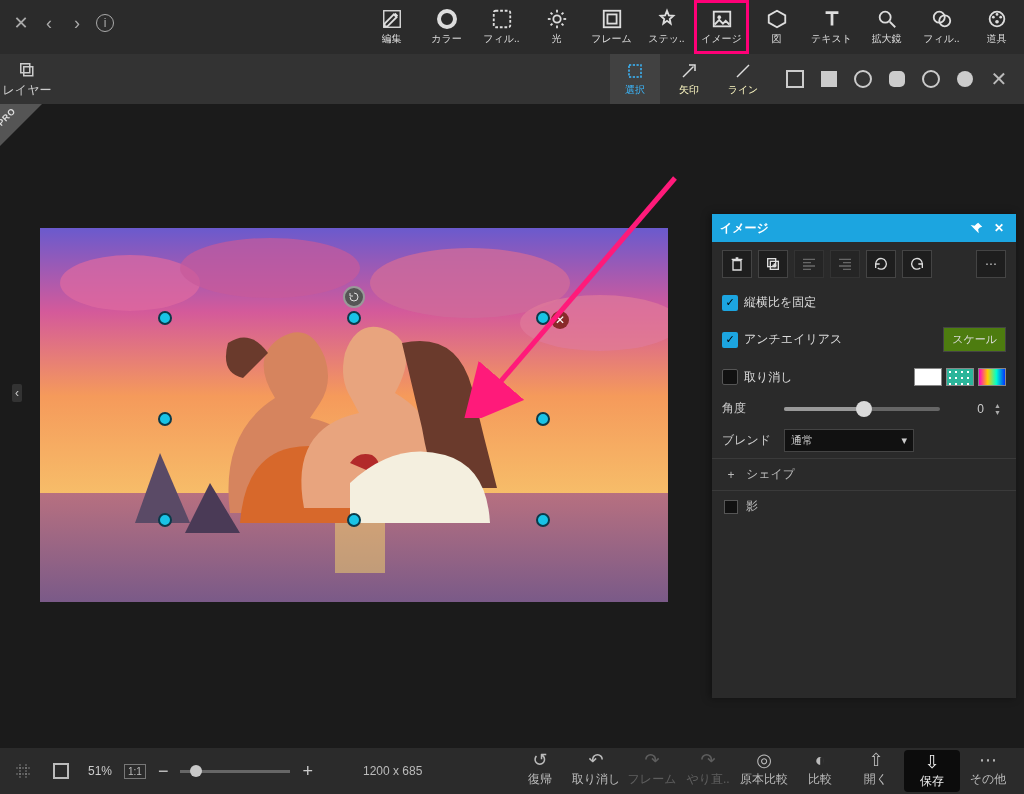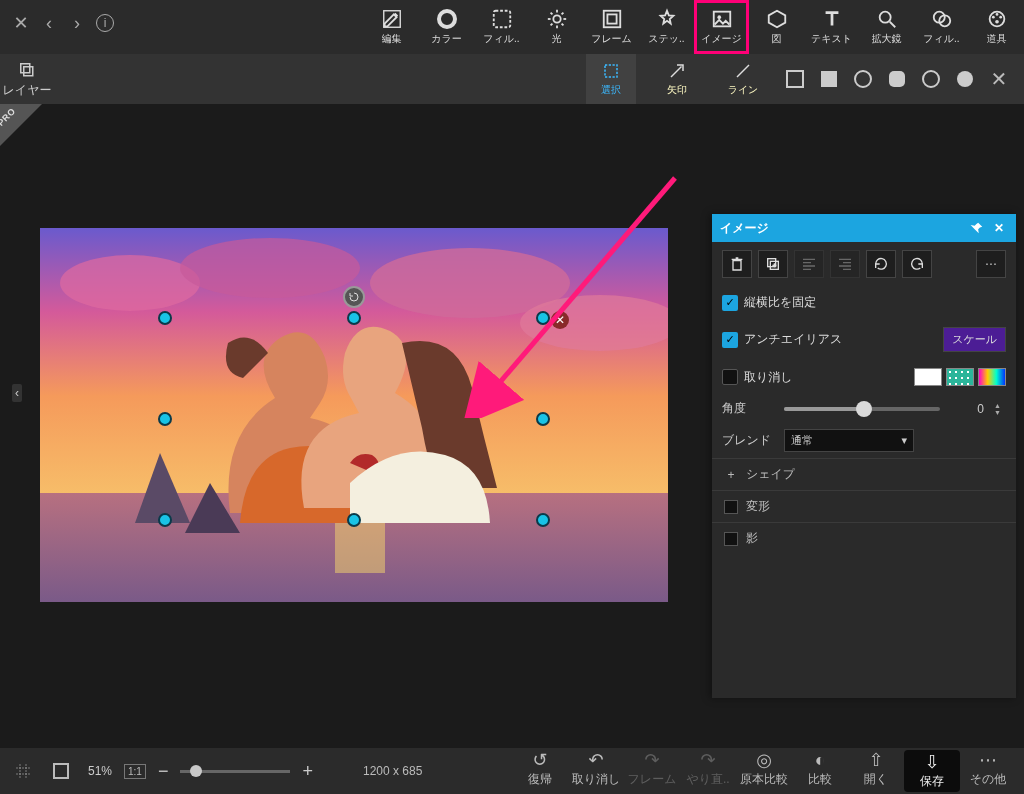--- a/index.html
+++ b/index.html
@@ -39,21 +39,21 @@
     background: #333;
     display: flex; align-items: center;
   }
   .layer-btn {
     width: 54px; height: 50px;
     display:flex; flex-direction: column; align-items:center; justify-content:center; gap:2px;
     cursor:pointer; color:#ccc;
   }
   .layer-btn .ticon { width:20px; height:20px; }
   .sub-toolbar .spacer { flex:1; }
-  .sub-group { display:flex; gap: 16px; }
+  .sub-group { display:flex; gap: 4px; }
   .sub-item {
     width: 50px; height: 50px;
     display:flex; flex-direction:column; align-items:center; justify-content:center; gap:2px;
     cursor:pointer; color:#fef9c3;
   }
   .sub-item.active { background:#414141; color:#3bb9ff; }
   .sub-item .ticon { width:20px; height:20px; display:flex; align-items:center; justify-content:center;}
   .sub-item .tlabel { font-size:10px; }
   .shape-row { display:flex; gap:12px; padding:0 14px 0 16px; align-items:center;}
   .shape-row .shape {
@@ -148,21 +148,21 @@
   }
   .icon-btn.disabled { opacity:0.35; }
   .checkbox {
     display:flex; align-items:center; gap:6px; font-size:12px; color:#ddd;
   }
   .checkbox .cb {
     width:16px; height:16px; background:#1ca5e0; border-radius:2px;
     display:flex; align-items:center; justify-content:center; color:#000; font-size:11px;
   }
   .checkbox .cb.empty { background:#111; border:1px solid #555;}
-  .scale-btn { background:#4c1d95; padding:4px 8px; border:1px solid #444; cursor:pointer; color:#ddd; font-size:11px;}
+  .scale-btn { background:#4d7c0f; padding:4px 8px; border:1px solid #444; cursor:pointer; color:#ddd; font-size:11px;}
   .swatches { display:flex; gap:4px; margin-left:auto;}
   .swatch { width:28px; height:18px; border:1px solid #888;}
   .swatch.white{ background:#fff;} .swatch.dot{ background:#2bb59a; background-image: radial-gradient(#fff 1px, transparent 1px); background-size:6px 6px;}
   .swatch.grad{ background: linear-gradient(90deg,#ff00cc,#ffcc00,#00ffcc,#0033ff);}
   .slider-row { display:flex; align-items:center; padding:6px 10px; gap:10px; font-size:12px; color:#ccc;}
   .slider-row .slabel { width:52px;}
   .slider { flex:1; height:4px; background:#666; position:relative; border-radius:2px;}
   .slider .fill { position:absolute; left:0; top:0; bottom:0; background:#999; border-radius:2px;}
   .slider .thumb { position:absolute; top:-6px; width:16px; height:16px; background:#d9d9d9; border-radius:50%;}
   .slider-row .sval { width:34px; text-align:right;}
@@ -577,24 +577,20 @@
         </div>
     </div>
 
     <div id="accordion">
         <div class="accordion-row">
           <span style="width:14px;text-align:center;">+</span>
           <span>シェイプ</span>
         </div>
         <div class="accordion-row">
           <span class="cb empty"></span>
-          <span>変形</span>
-        </div>
-        <div class="accordion-row">
-          <span class="cb empty"></span>
           <span>影</span>
         </div>
       </div>
   </div>
 </div>
 
 <div class="bottom-bar">
   <span class="bicon">
       <svg width="18" height="18" viewBox="0 0 24 24">
         <path d="M3 8h18M3 16h18M8 3v18M16 3v18" stroke="#bbb" stroke-width="1" stroke-dasharray="2 2"></path>

